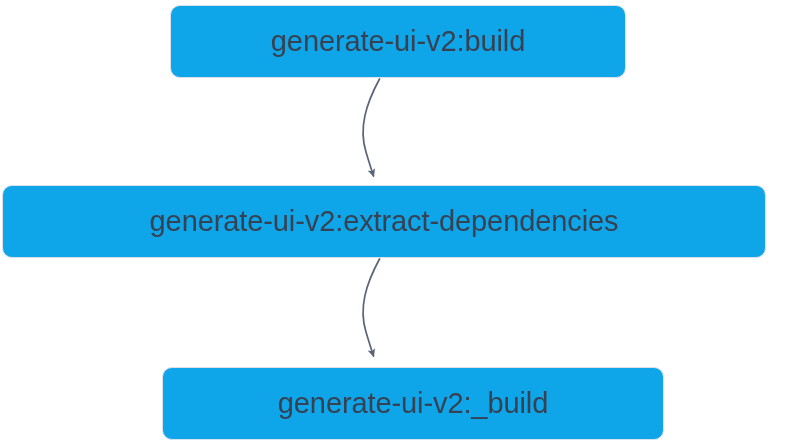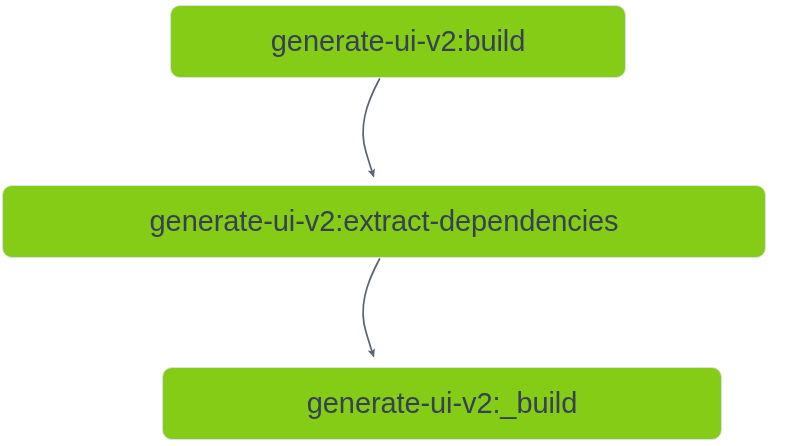--- a/index.html
+++ b/index.html
@@ -25,21 +25,21 @@
     position: absolute;
     left: 0;
     top: 0;
     width: 800px;
     height: 446px;
     pointer-events: none;
   }
   .node {
     position: absolute;
     box-sizing: border-box;
-    background: #84cc16;
+    background: #0ea5e9;
     border: 1px solid #dbe1ea;
     border-radius: 10px;
     display: flex;
     align-items: center;
     justify-content: center;
     color: #374151;
     font-size: 29px;
     font-weight: 400;
     letter-spacing: -0.1px;
     white-space: nowrap;
@@ -57,21 +57,21 @@
   }
   #node-extract-dependencies {
     left: 2px;
     top: 185px;
     width: 764px;
     height: 73px;
   }
   #node-underscore-build {
     left: 162px;
     top: 367px;
-    width: 560px;
+    width: 502px;
     height: 73px;
   }
 </style>
 </head>
 <body>
 
 <div id="graph-canvas">
 
   <svg class="edge-layer" viewBox="0 0 800 446" width="800" height="446" xmlns="http://www.w3.org/2000/svg">
     <defs>

